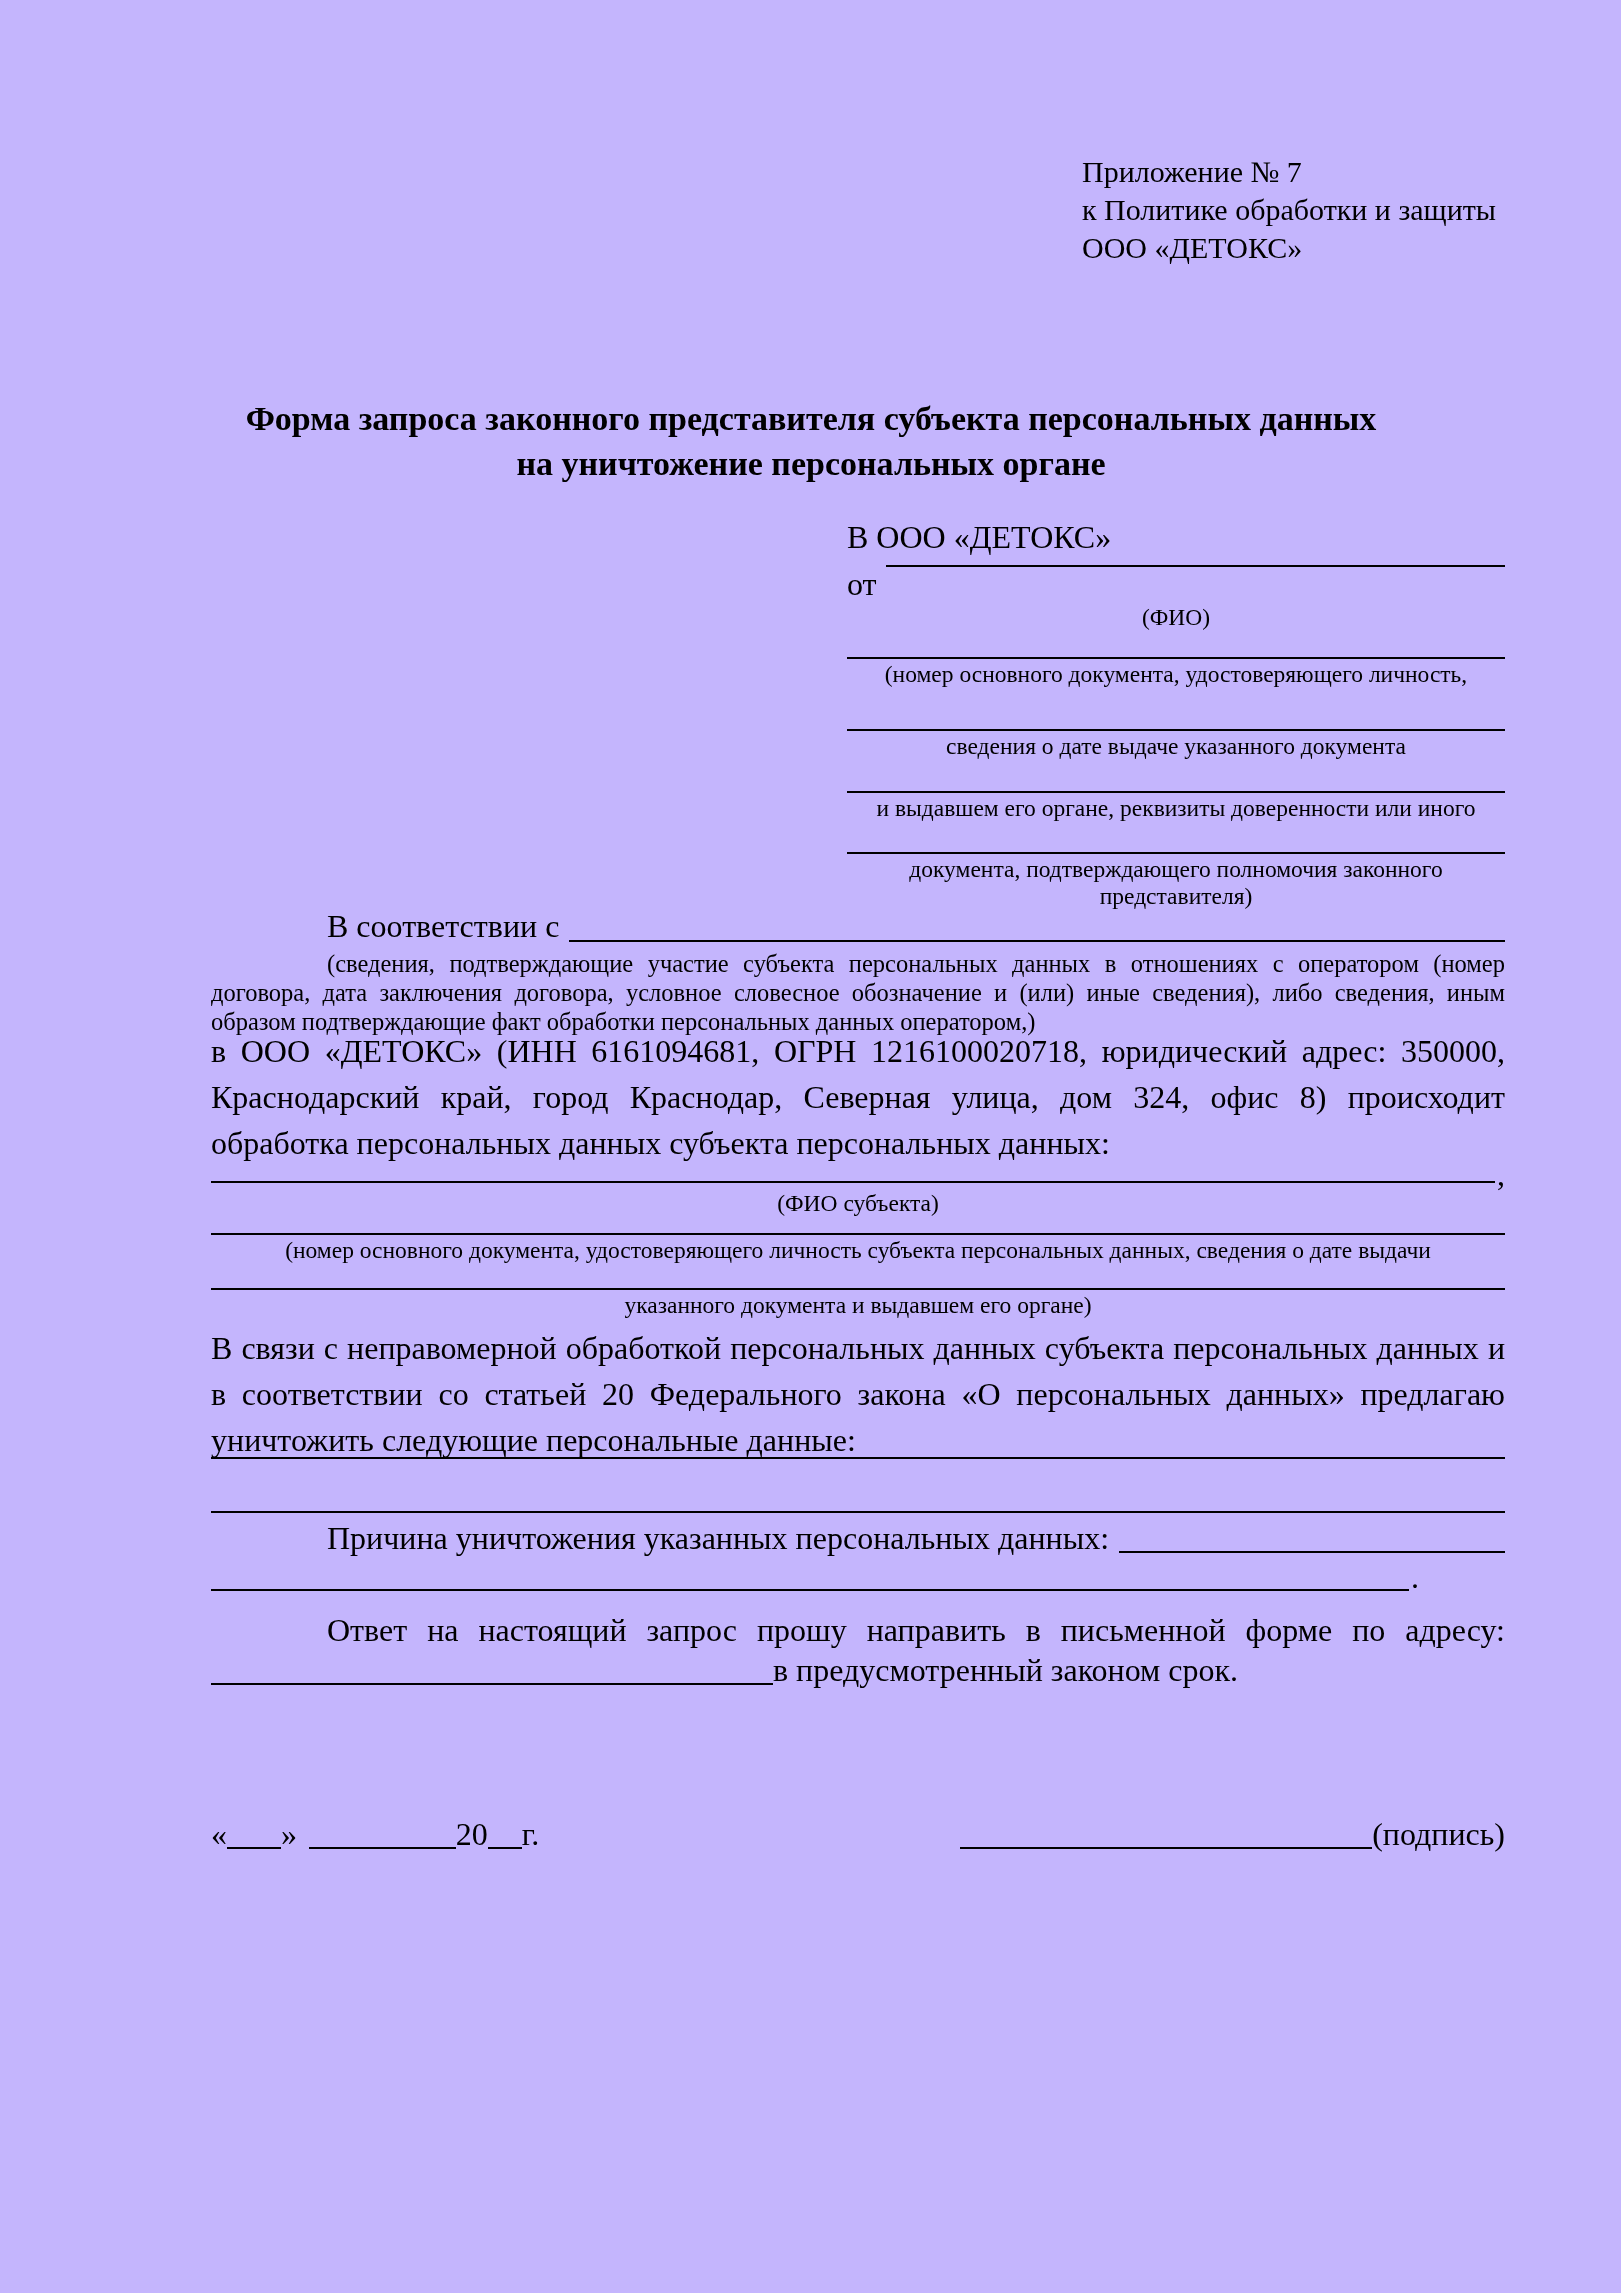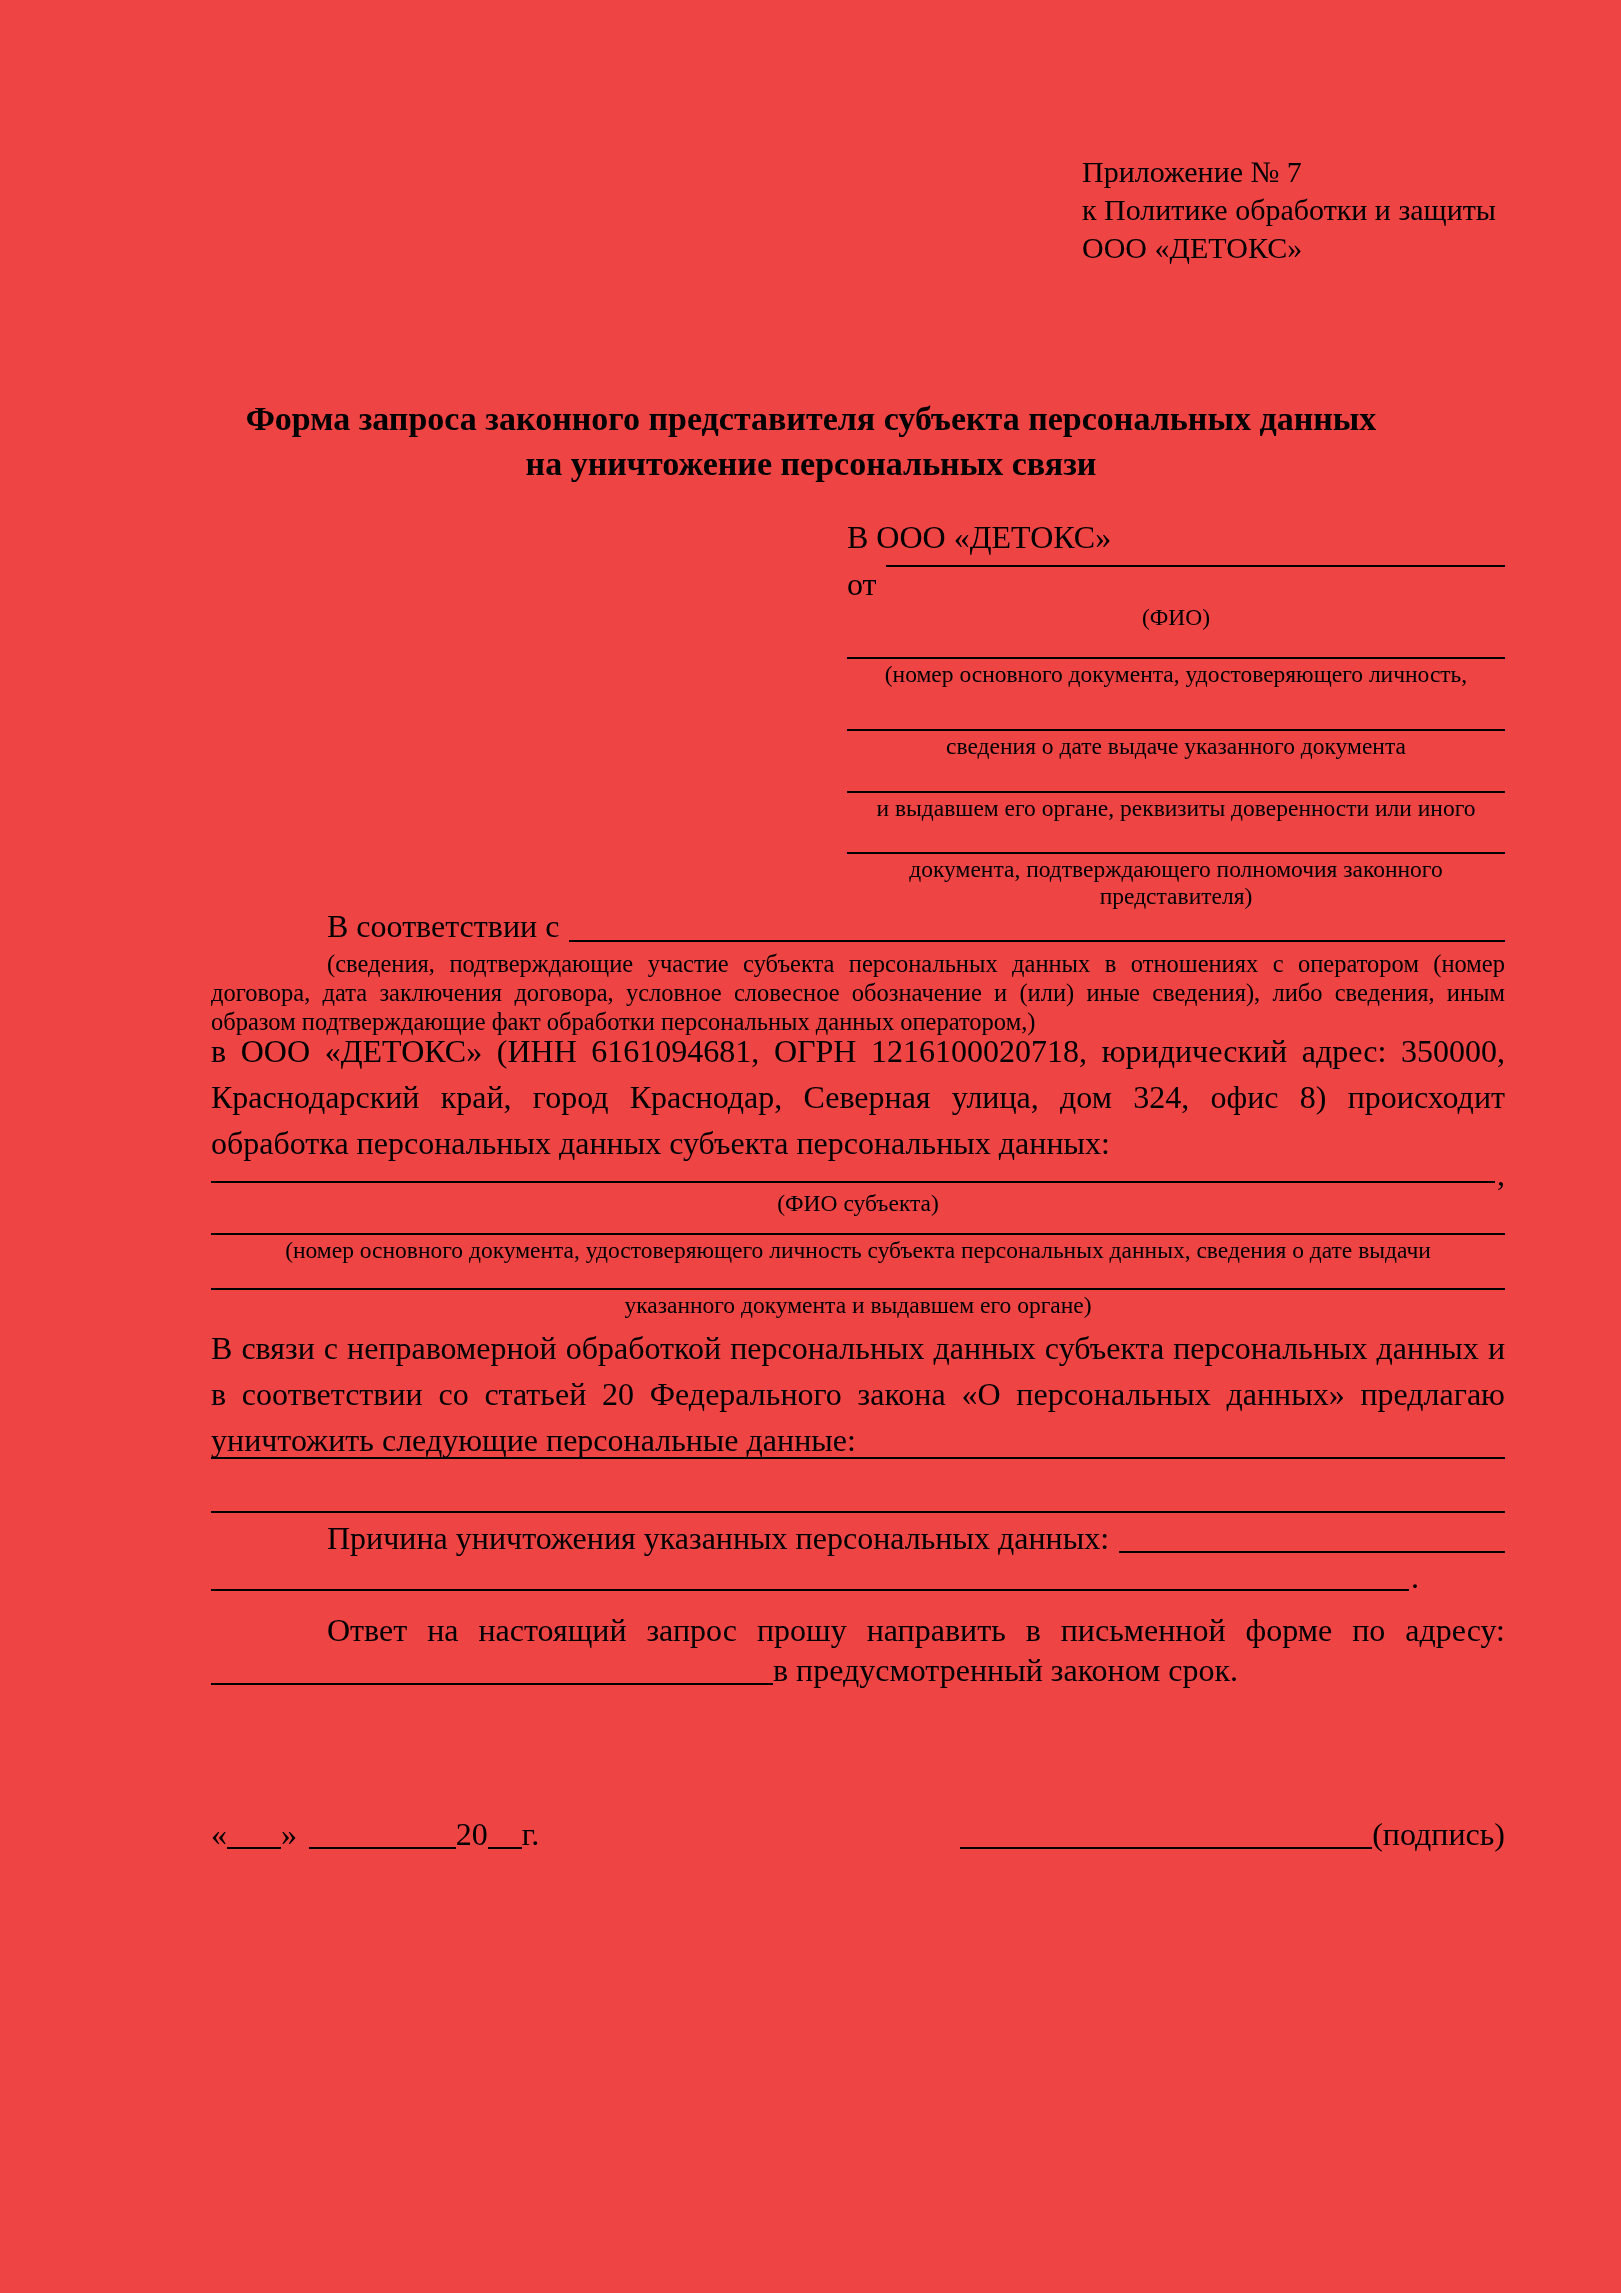--- a/index.html
+++ b/index.html
@@ -1,21 +1,21 @@
 <!DOCTYPE html>
 <html lang="ru"><head>
 <meta charset="utf-8">
 <style>
   * { box-sizing: border-box; margin: 0; padding: 0; }
   html, body { background: #ffffff; }
   .page {
     position: relative;
     width: 1621px;
     height: 2294px;
-    background: #ef4444;
+    background: #c4b5fd;
     color: #000000;
     font-family: "Liberation Serif", "DejaVu Serif", serif;
     overflow: hidden;
   }
 
   
   .header-note {
     position: absolute;
     left: 1082px;
     top: 153px;
@@ -130,21 +130,21 @@
 <div class="page">
 
   <div class="header-note">
     <div>Приложение № 7</div>
     <div>к Политике обработки и защиты</div>
     <div>ООО «ДЕТОКС»</div>
   </div>
 
   <div class="form-title">
     <div>Форма запроса законного представителя субъекта персональных данных</div>
-    <div>на уничтожение персональных связи</div>
+    <div>на уничтожение персональных органе</div>
   </div>
 
   <div class="addressee">
     <div class="to-line">В ООО «ДЕТОКС»</div>
     <div class="from-row">
       <span class="label">от</span>
       <span class="fill"></span>
     </div>
     <div class="caption">(ФИО)</div>
     <div class="blank bl-1"></div>

